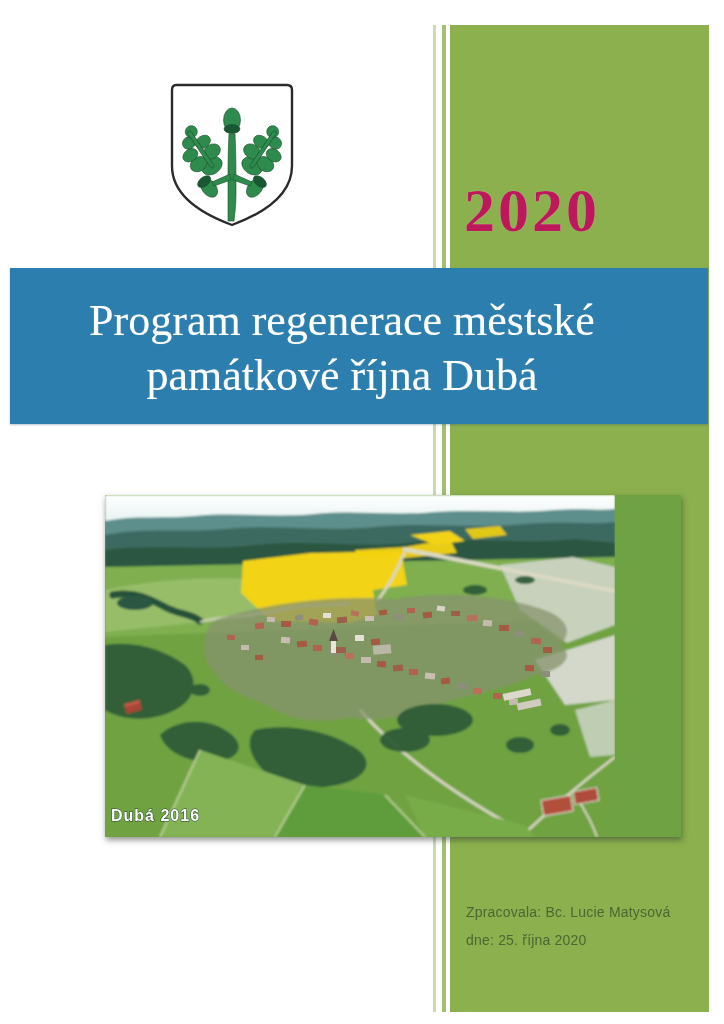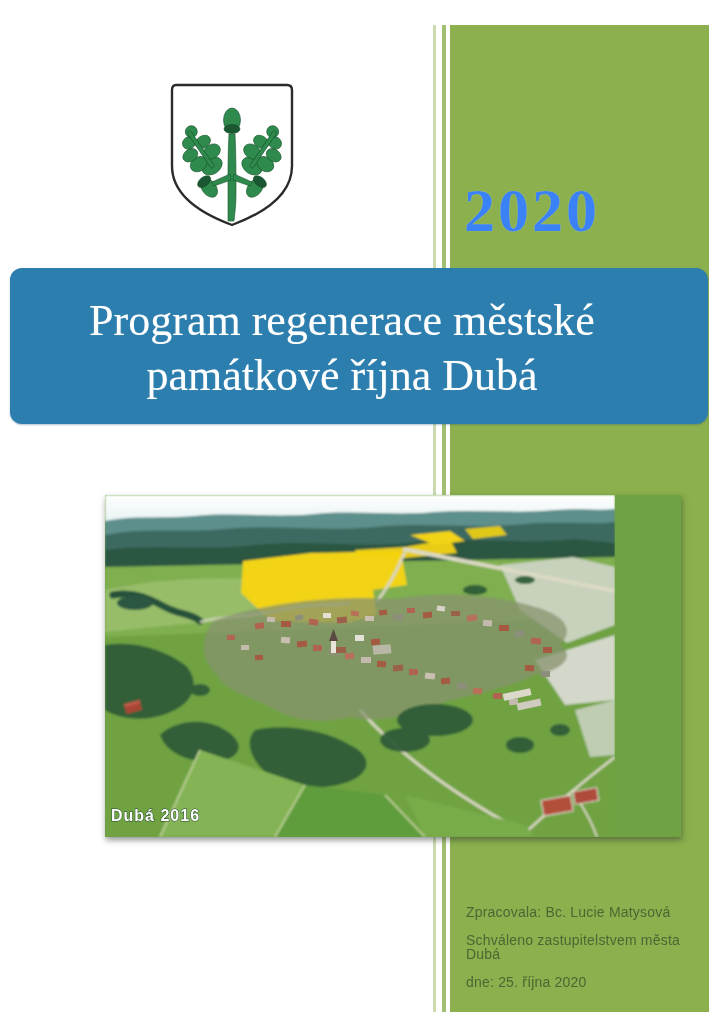--- a/index.html
+++ b/index.html
@@ -16,27 +16,26 @@
     background:var(--accent-green);opacity:.8;
   }
   .green-panel{
     position:absolute;left:450px;top:25px;width:259px;height:987px;
     background:var(--accent-green);
   }
   .year{
     position:absolute;left:464px;top:179px;z-index:2;
     font-family:"Liberation Serif","DejaVu Serif",serif;
     font-weight:bold;font-size:62px;line-height:1;letter-spacing:3px;
-    color:#3b82f6;text-shadow:0 0 1px rgba(255,255,255,.5);
+    color:#be185d;text-shadow:0 0 1px rgba(255,255,255,.5);
   }
   .title-banner{
     position:absolute;left:10px;top:268px;width:698px;height:156px;z-index:3;
     background:var(--banner-blue);
     box-shadow:0 1px 2px rgba(40,80,110,.35);
-    border-radius:12px;
   }
   .title-text{
     padding:25px 52px 0 18px;text-align:center;
     font-family:"Liberation Serif","DejaVu Serif",serif;
     font-size:44px;line-height:55px;color:#ffffff;
     text-shadow:0 0 1px rgba(255,255,255,.4);
   }
   .coat-of-arms{position:absolute;left:168px;top:82px;z-index:2;}
   .photo{
     position:absolute;left:105px;top:495px;width:576px;height:342px;z-index:2;
@@ -251,17 +250,16 @@
         <polygon points="224,146 233,146 228.5,134" fill="#5A4A42"></polygon>
         <rect x="231" y="152" width="10" height="6" fill="#9A604A"></rect>
       </g>
 
       <text x="6" y="326" font-family="Liberation Sans, sans-serif" font-size="16" font-weight="bold" fill="#ffffff" stroke="#23492f" stroke-width="1" paint-order="stroke" letter-spacing="1">Dubá 2016</text>
     </svg>
   </div>
 
   <div class="credits">
     <p>Zpracovala: Bc. Lucie Matysová</p>
-    <p>Schváleno zastupitelstvem města Dubá</p>
     <p>dne: 25. října 2020</p>
   </div>
 
 </div>
 
 </body></html>

